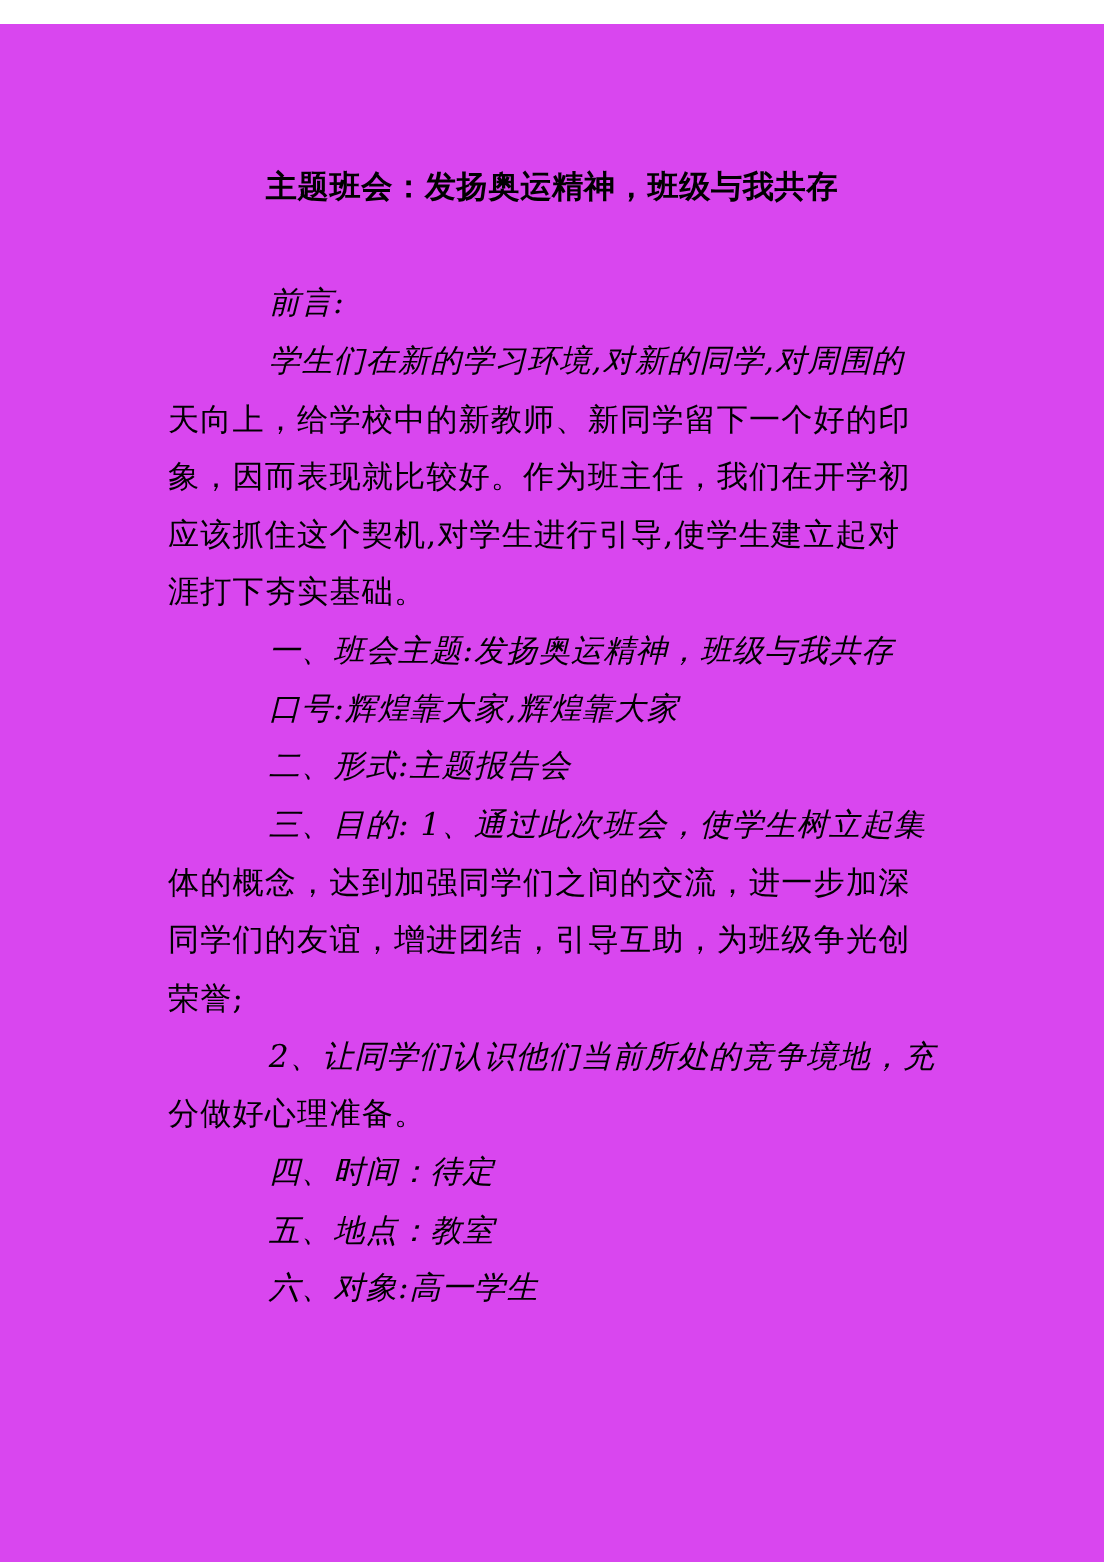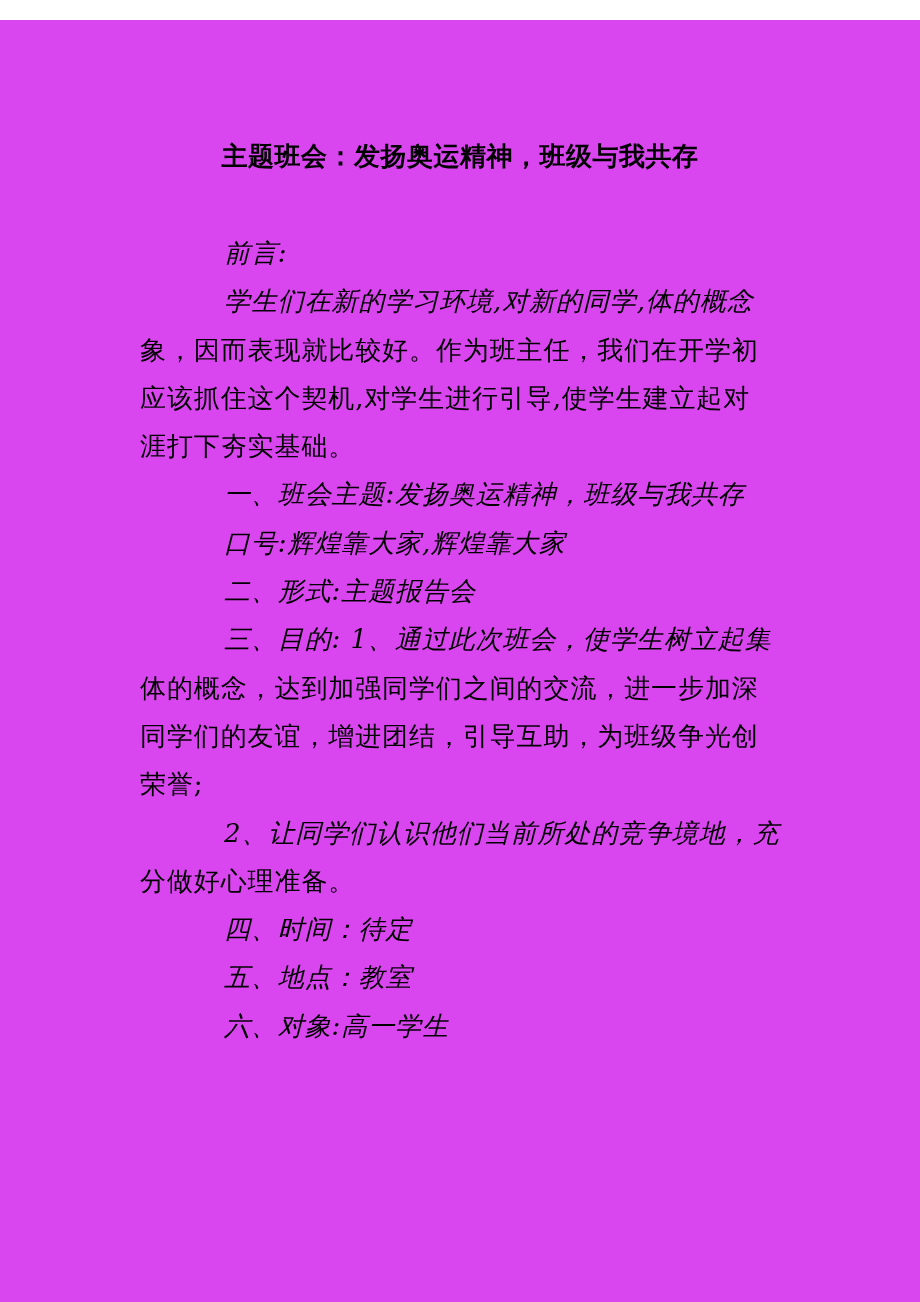--- a/index.html
+++ b/index.html
@@ -57,21 +57,22 @@
 </head>
 <body>
 
 <div class="page">
 
   <div class="title">主题班会：发扬奥运精神，班级与我共存</div>
 
   <div class="body">
     <span class="line indent">前言:</span>
 
-    <span class="line indent">学生们在新的学习环境,对新的同学,体的概念</span>
+    <span class="line indent">学生们在新的学习环境,对新的同学,对周围的</span>
+    <span class="line">天向上，给学校中的新教师、新同学留下一个好的印</span>
     <span class="line">象，因而表现就比较好。作为班主任，我们在开学初</span>
     <span class="line">应该抓住这个契机,对学生进行引导,使学生建立起对</span>
     <span class="line">涯打下夯实基础。</span>
 
     <span class="line indent">一、班会主题:发扬奥运精神，班级与我共存</span>
     <span class="line indent">口号:辉煌靠大家,辉煌靠大家</span>
     <span class="line indent">二、形式:主题报告会</span>
 
     <span class="line indent">三、目的: 1、通过此次班会，使学生树立起集</span>
     <span class="line">体的概念，达到加强同学们之间的交流，进一步加深</span>

